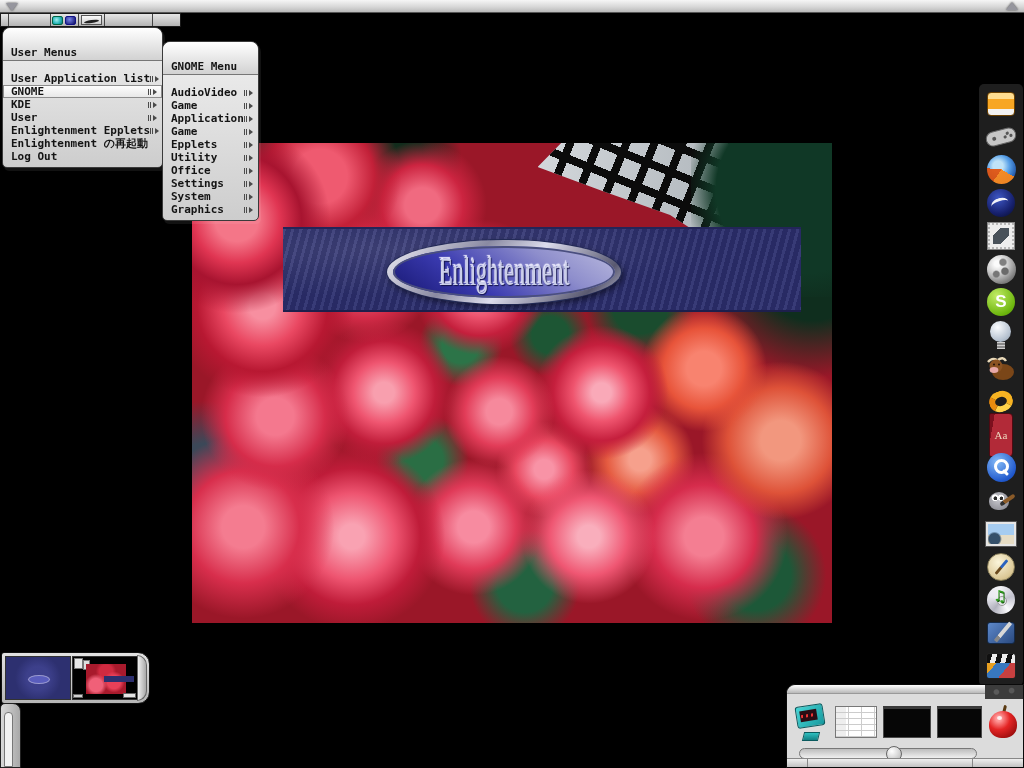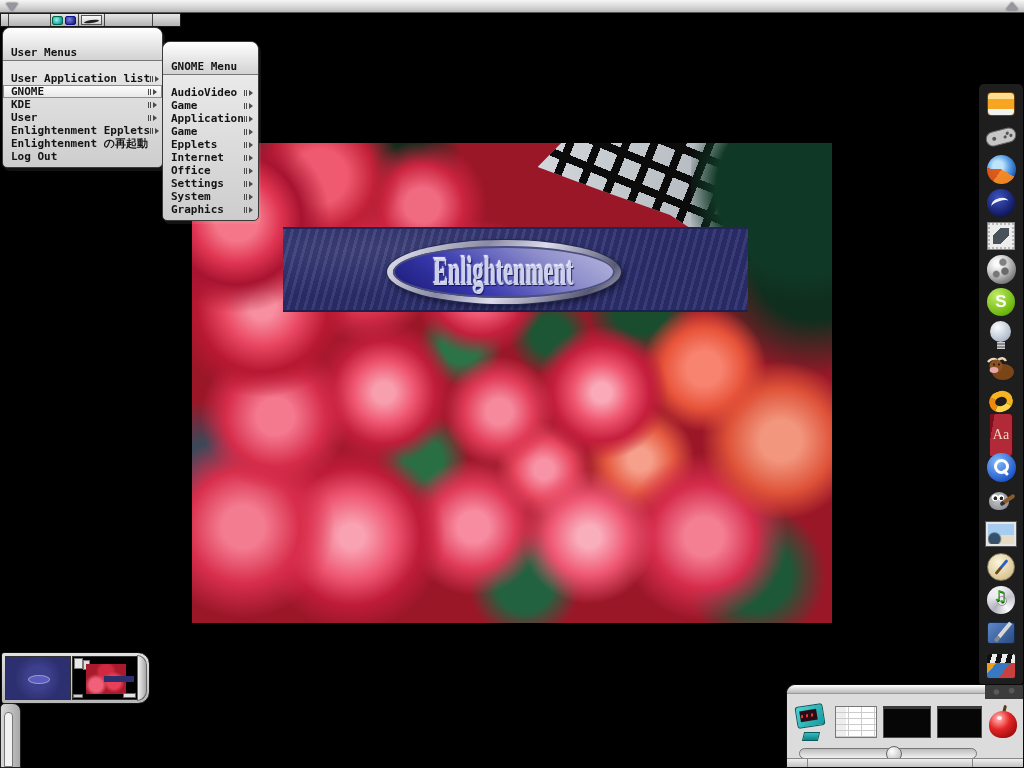--- a/index.html
+++ b/index.html
@@ -78,25 +78,25 @@
       radial-gradient(circle at 97% 25%, #0f2e1e 0 8%, rgba(0,0,0,0) 16%);
   }
   .crate { position:absolute; right:0; top:0; width:46%; height:25%;
     background:
       repeating-linear-gradient(112deg, #0b0b0b 0 8px, rgba(0,0,0,0) 8px 26px),
       repeating-linear-gradient(22deg, #0b0b0b 0 8px, rgba(0,0,0,0) 8px 26px),
       linear-gradient(100deg, #d4d8dc, #9aa2a8);
     clip-path:polygon(14% 0, 100% 0, 100% 80%, 70% 100%, 45% 60%, 22% 40%, 0 20%, 8% 0); }
   .crate-leaf { position:absolute; right:0; top:0; width:22%; height:32%;
     background:radial-gradient(ellipse at 80% 30%, #103826 0 55%, rgba(12,40,26,0) 75%); }
-  .banner { position:absolute; left:91px; top:84px; width:465px; height:85px; background-color:#2c2f6e;
+  .banner { position:absolute; left:91px; top:84px; width:518px; height:85px; background-color:#2c2f6e;
     background-image:
       repeating-linear-gradient(105deg, rgba(255,255,255,0.06) 0 3px, rgba(0,0,10,0.10) 3px 8px),
       radial-gradient(ellipse at 20% 25%, rgba(255,255,255,0.10), rgba(0,0,0,0) 55%);
-    border-top:2px solid #232559; border-bottom:2px solid #1d1f4c;font-weight:bold; }
+    border-top:2px solid #232559; border-bottom:2px solid #1d1f4c; }
   .logo-ring { position:absolute; left:104px; top:11px; width:234px; height:64px; border-radius:50%;
     background:linear-gradient(135deg,#f4f4fc,#8a8aa2 35%,#dcdcec 55%,#585870 85%,#c8c8da);
     box-shadow:0 0 0 1px #222a55, 2px 3px 7px rgba(0,0,0,0.55); }
   .logo-oval { position:absolute; left:6px; top:6px; right:6px; bottom:6px; border-radius:50%;
     background:linear-gradient(215deg,#bdbde0 0%,#8e8ecc 30%,#3a3ab0 65%,#16166e 100%);
     box-shadow:inset 0 0 0 2px #4a4f7e; display:flex; align-items:center; justify-content:center; }
   .logo-text { font-family:"Liberation Serif", serif; font-size:27px; color:#ccd0ea; white-space:nowrap;
     transform:scaleY(1.45) scaleX(0.82); letter-spacing:0px;
     text-shadow:1px 1px 1px #14144a, -1px -1px 1px #eef; }
 
@@ -129,21 +129,21 @@
     color:#fff; font-family:"Liberation Sans", sans-serif; font-weight:bold; font-size:17px; }
   .i-bulb { position:relative; width:22px; height:28px; }
   .i-bulb .glass { width:21px; height:21px; border-radius:50%;
     background:radial-gradient(circle at 36% 30%, #fbfdff, #b7c3d1 65%, #8b97a5); }
   .i-bulb .base { position:absolute; left:7px; bottom:0; width:8px; height:7px;
     background:repeating-linear-gradient(#d0d0d0 0 1px, #8a8a8a 1px 3px); }
   .i-office { width:24px; height:21px; border-radius:50%; border:6px solid #f7b322;
     border-left-color:#ea8b0e; border-bottom-color:#ffd34a; transform:rotate(-18deg); }
   .i-dict { width:24px; height:44px; border-radius:2px 4px 4px 2px; border:1px solid #4e0a12;
     background:linear-gradient(100deg, #7c101e 0 16%, #b22a38 16%); display:flex; align-items:center; justify-content:center;
-    color:#ecd9bf; font-family:"Liberation Serif", serif; font-size:14px; }
+    color:#ecd9bf; font-family:"Liberation Serif", serif; font-size:11px; }
   .i-search { width:29px; height:29px; border-radius:50%; position:relative;
     background:radial-gradient(circle at 36% 30%, #85bcf8, #2058cc 72%, #1440a0); }
   .i-search::before { content:""; position:absolute; left:7px; top:6px; width:9px; height:9px;
     border:3px solid #fff; border-radius:50%; }
   .i-search::after { content:""; position:absolute; left:17px; top:16px; width:3px; height:7px;
     background:#fff; transform:rotate(-45deg); border-radius:1px; }
   .i-gimp { position:relative; width:30px; height:26px; }
   .i-gimp .face { position:absolute; left:3px; top:4px; width:20px; height:18px; border-radius:50% 50% 45% 45%;
     background:
       radial-gradient(circle at 32% 35%, #2a2a2a 0 9%, rgba(0,0,0,0) 12%),
@@ -332,21 +332,21 @@
     </div>
     <div class="mi">
       <span>Game</span>
       <span class="subarrow"></span>
     </div>
     <div class="mi">
       <span>Epplets</span>
       <span class="subarrow"></span>
     </div>
     <div class="mi">
-      <span>Internet</span>
+      <span>Utility</span>
       <span class="subarrow"></span>
     </div>
     <div class="mi">
       <span>Office</span>
       <span class="subarrow"></span>
     </div>
     <div class="mi">
       <span>Settings</span>
       <span class="subarrow"></span>
     </div>

